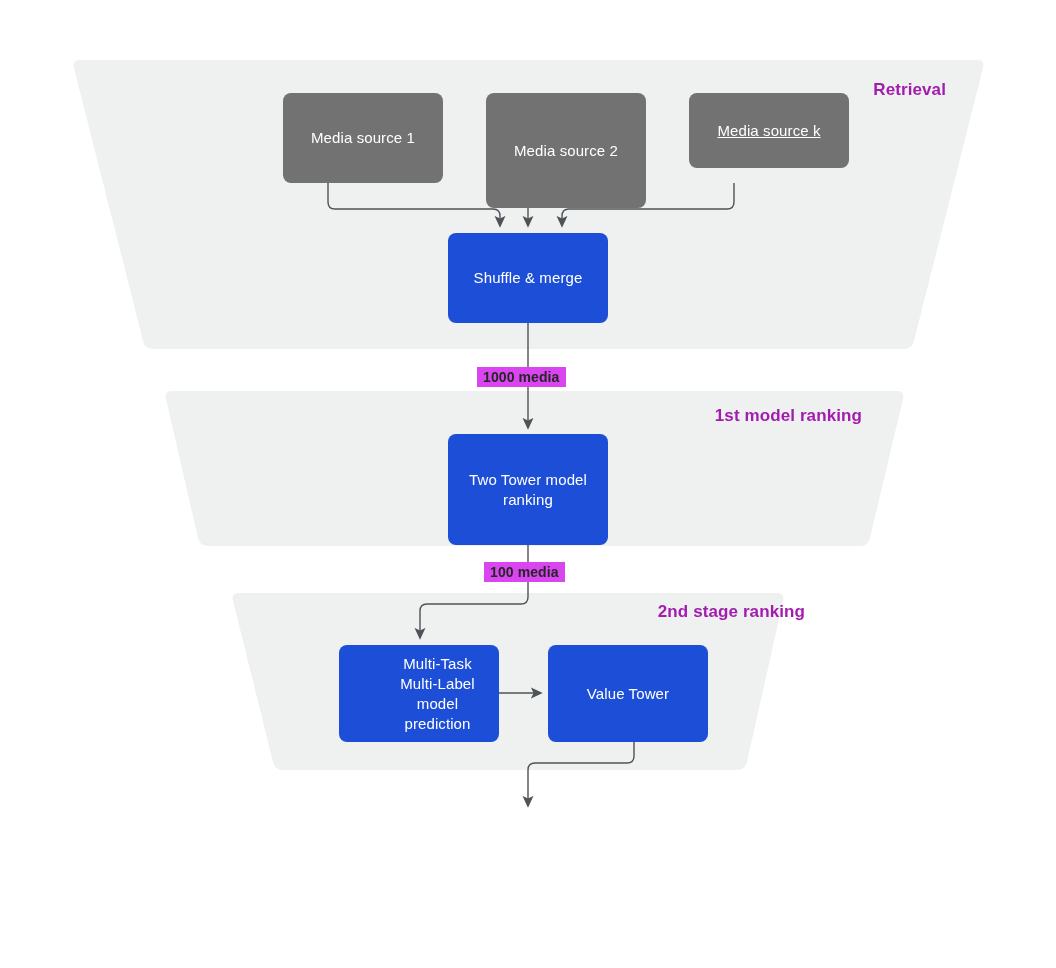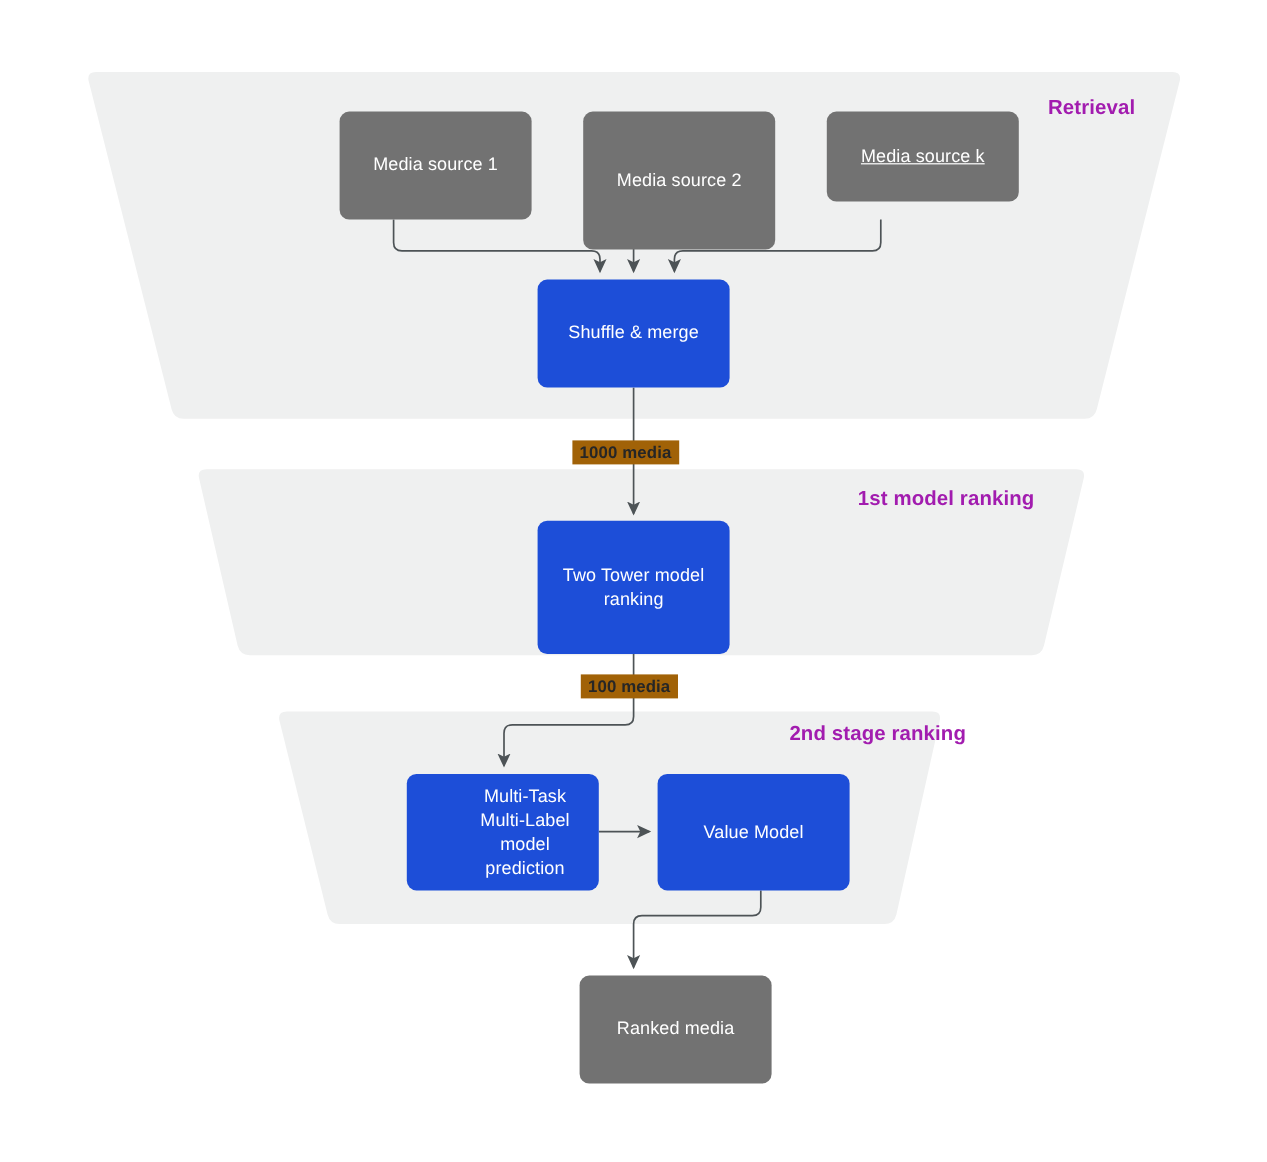--- a/index.html
+++ b/index.html
@@ -62,21 +62,21 @@
     white-space: nowrap;
     z-index: 5;
   }
   .edge-label {
     position: absolute;
     font-size: 14px;
     font-weight: bold;
     color: #262626;
     letter-spacing: 0.1px;
     white-space: nowrap;
-    background: #a16207;
+    background: #d946ef;
     padding: 2px 6px;
     z-index: 6;
   }
 </style>
 </head>
 <body>
 
 <div id="diagram">
 
   <svg class="funnel-svg" viewBox="0 0 1056 968" width="1056" height="968">
@@ -132,23 +132,20 @@
 ranking</span>
   </div>
 
   <div class="node node-blue" style="left:339px; top:645px; width:160px; height:97px;padding-left:45px;">
     <span>Multi-Task
 Multi-Label model
 prediction</span>
   </div>
 
   <div class="node node-blue" style="left:548px; top:645px; width:160px; height:97px;">
-    <span>Value Model</span>
+    <span>Value Tower</span>
   </div>
 
-  <div class="node node-gray" style="left:448px; top:813px; width:160px; height:90px;">
-    <span>Ranked media</span>
-  </div>
 
   <div class="edge-label" style="left:477px; top:367px;">1000 media</div>
   <div class="edge-label" style="left:484px; top:562px;">100 media</div>
 
 </div>
 
 </body></html>

